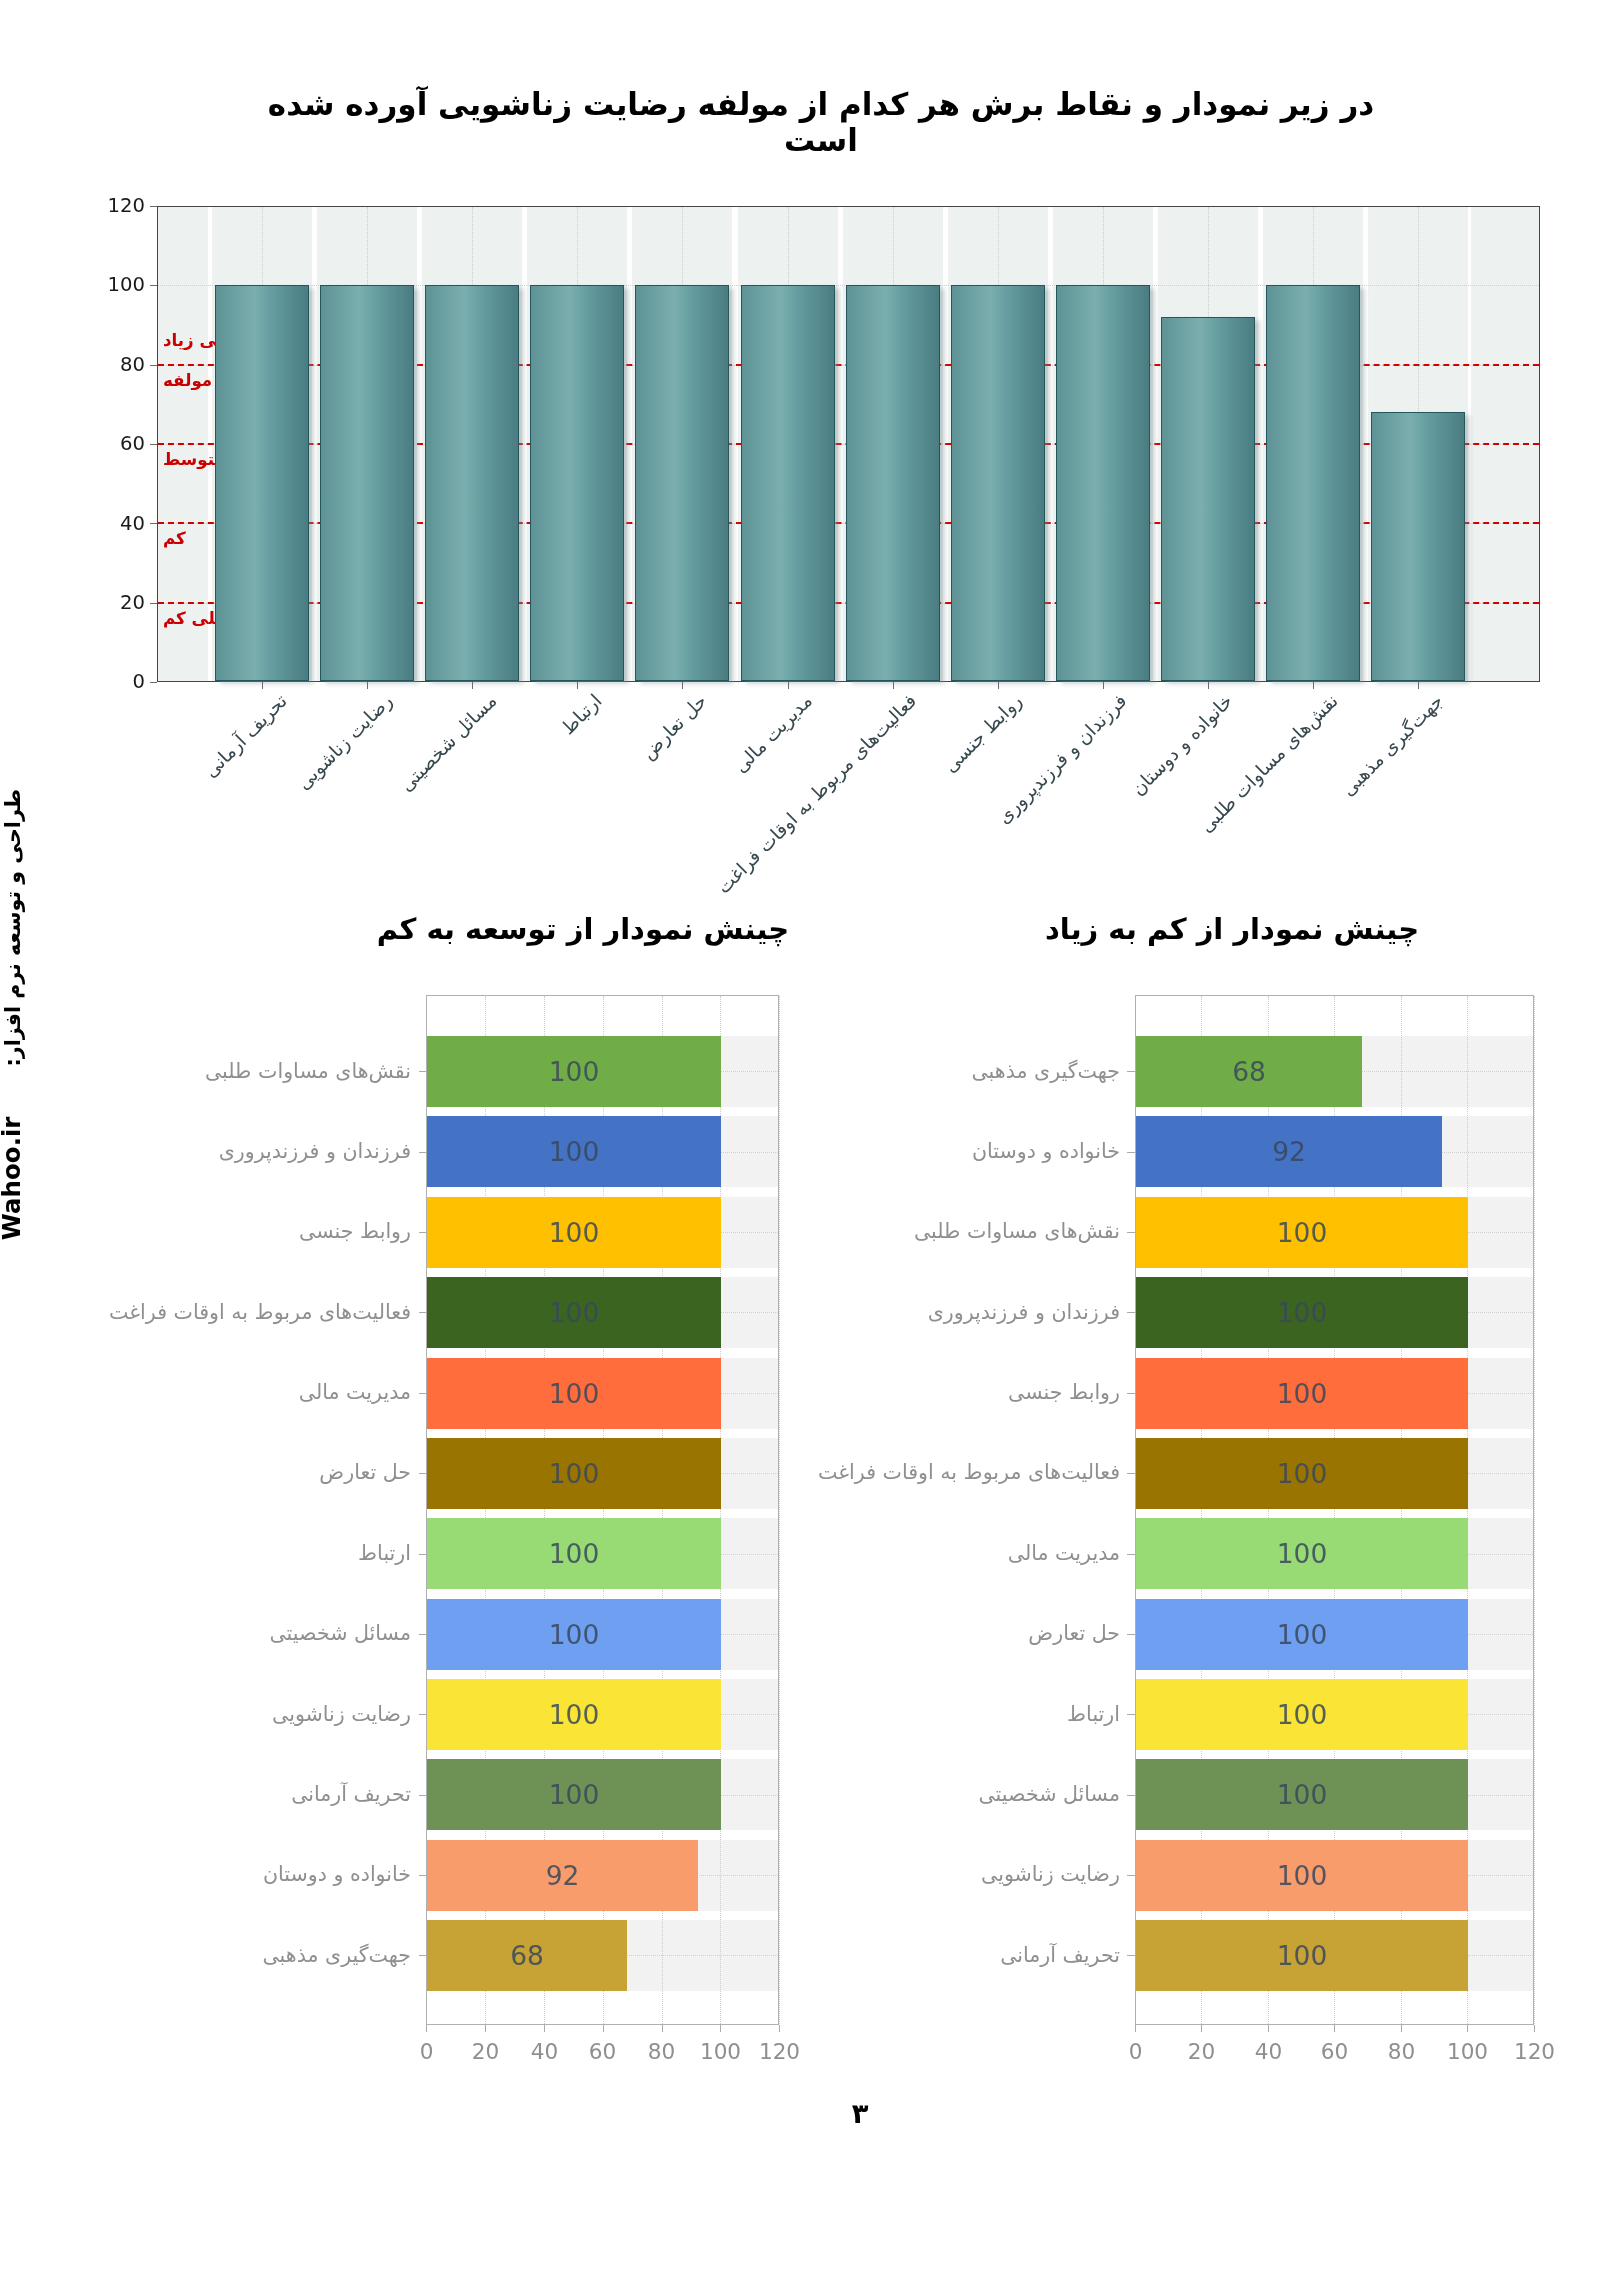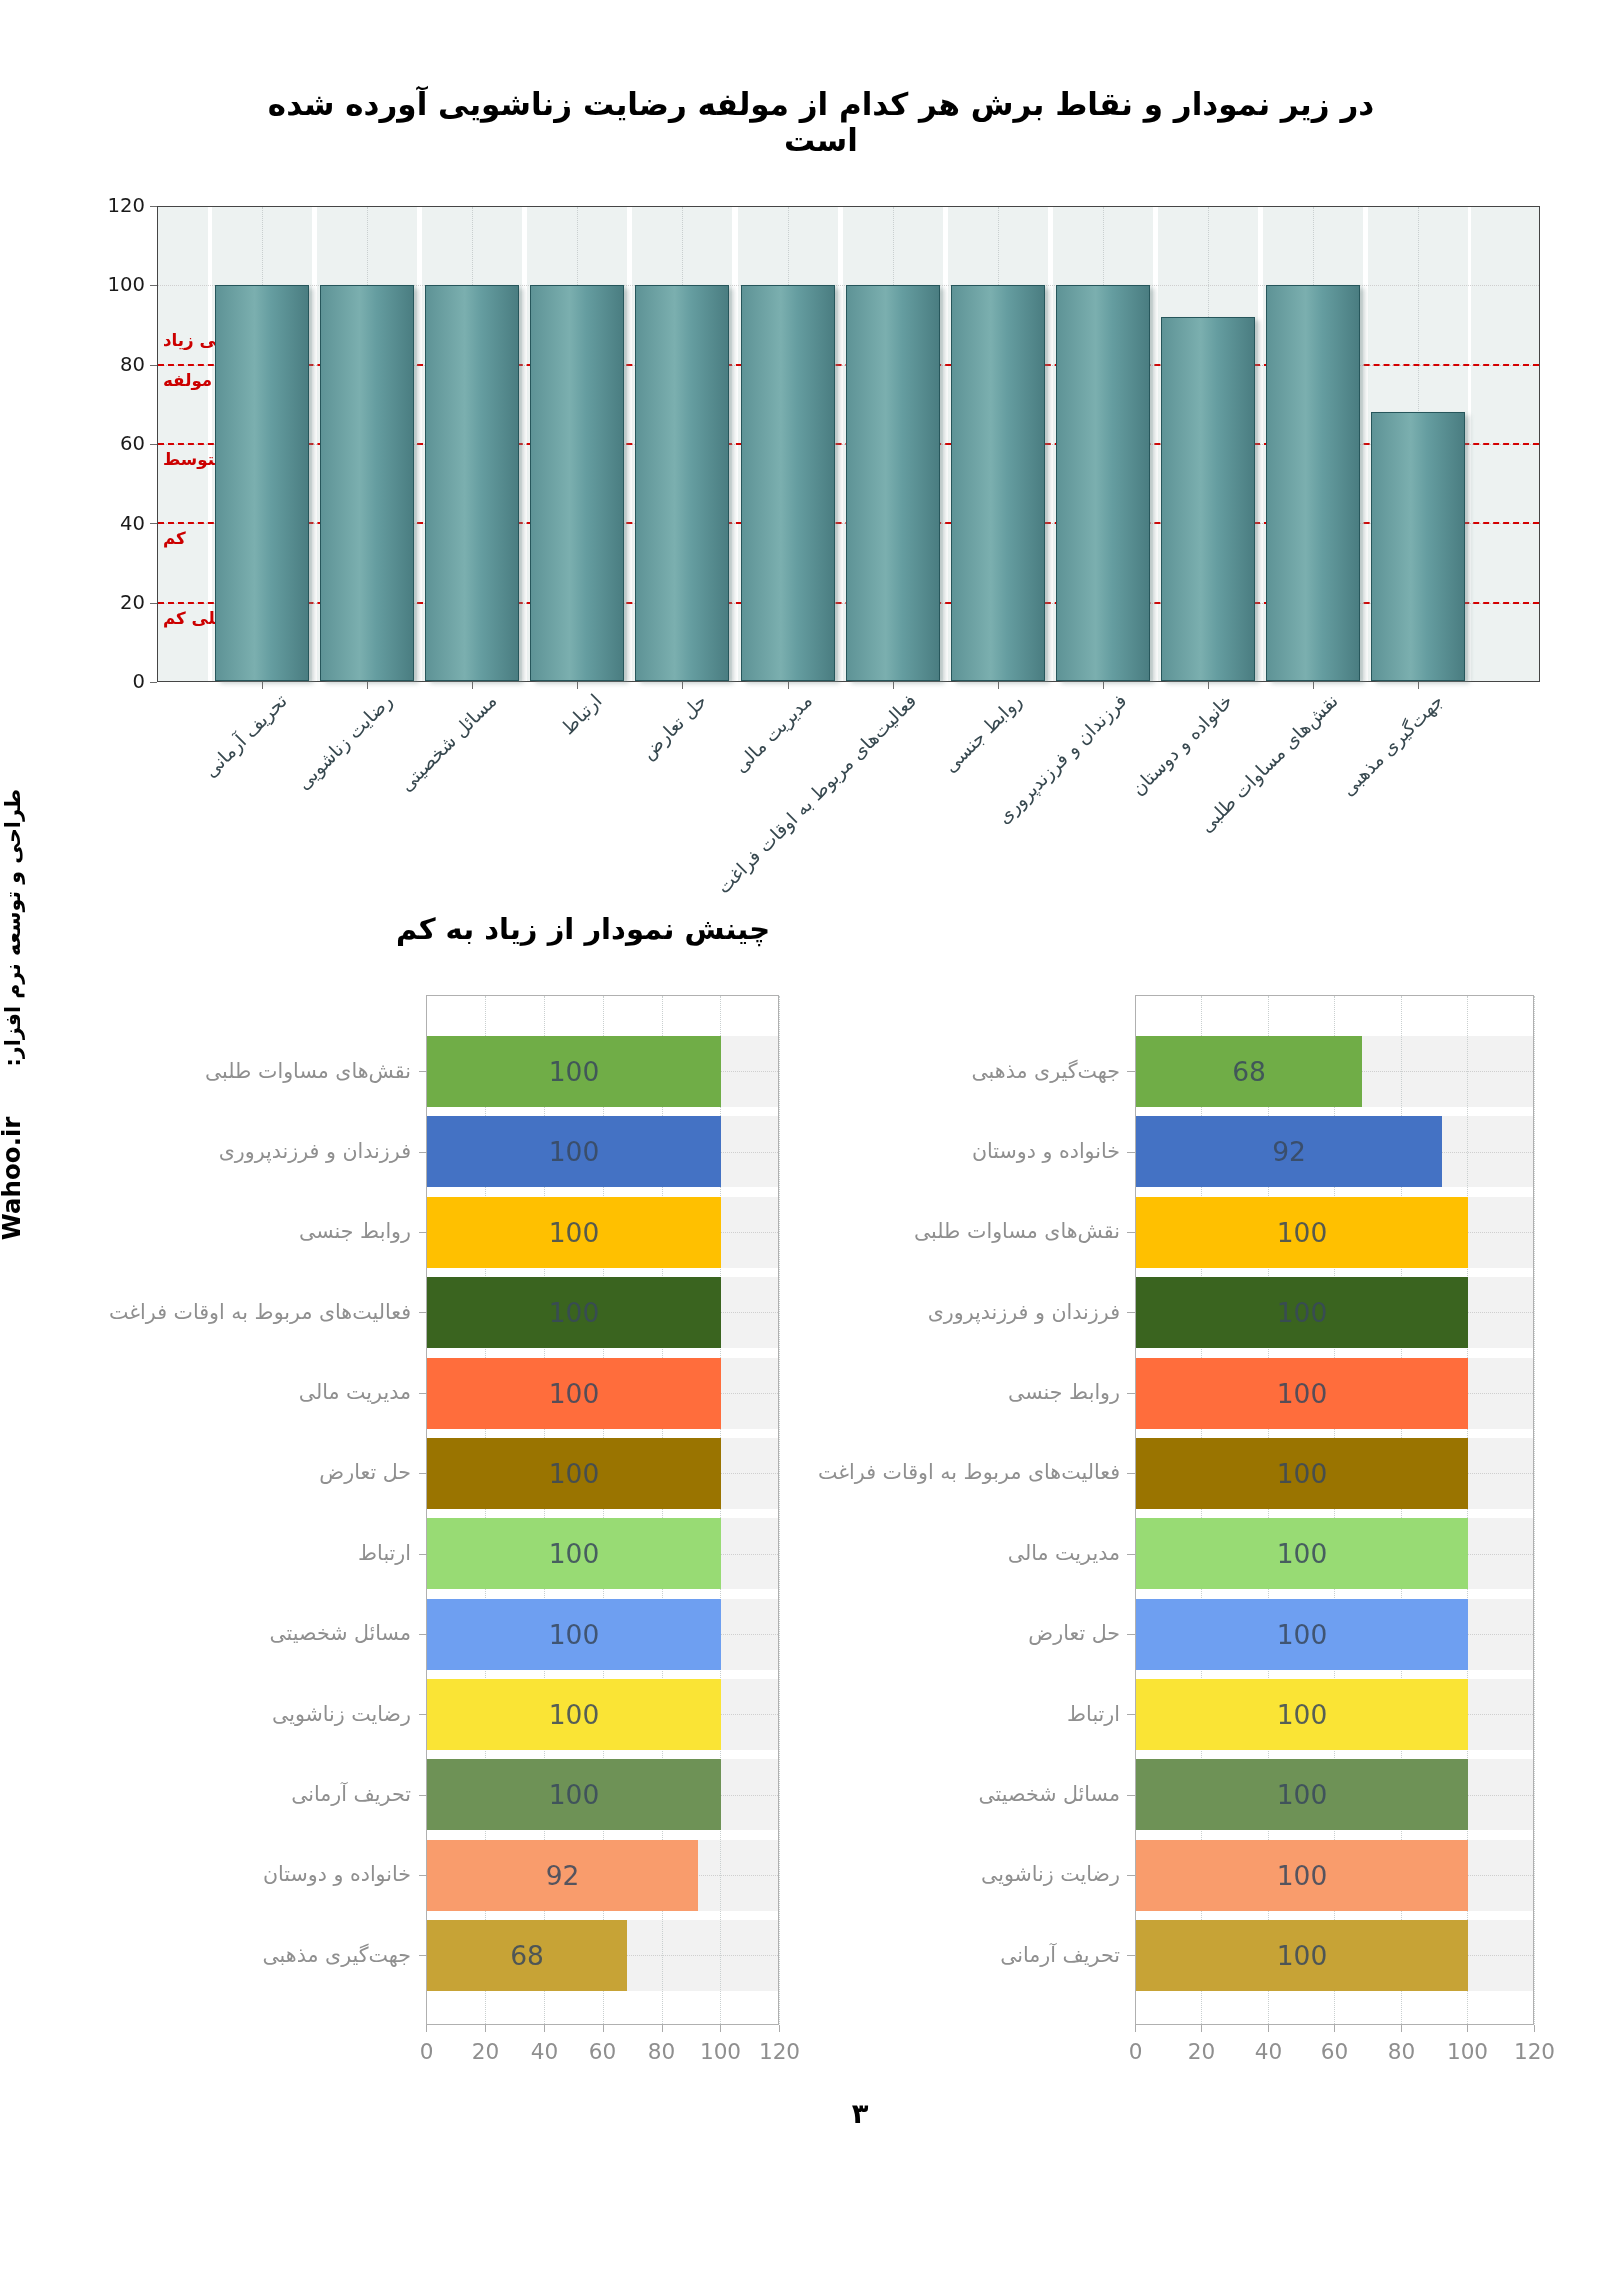--- a/index.html
+++ b/index.html
@@ -191,21 +191,21 @@
       <div class="tickmark" style="left: 1313px; top: 682px; width: 1px; height: 6.9px;"></div>
       <div class="cat-label-anchor" style="left: 1327px; top: 690px;">
         <div class="cat-label">نقش‌های مساوات طلبی</div>
       </div>
       <div class="tickmark" style="left: 1418px; top: 682px; width: 1px; height: 6.9px;"></div>
       <div class="cat-label-anchor" style="left: 1432px; top: 690px;">
         <div class="cat-label">جهت‌گیری مذهبی</div>
       </div>
     </div>
   <div class="chart-layer" id="left-chart-layer">
-      <div class="chart-title" style="left: 289px; top: 912px;">چینش نمودار از زیاد به کم</div>
+      <div class="chart-title" style="left: 289px; top: 912px;">چینش نمودار از توسعه به کم</div>
       <div class="plot" style="left: 426px; top: 995px; width: 353px; height: 1030px; border: 1px solid rgb(176, 176, 176);"></div>
       <div class="rowband" style="left: 427px; top: 1036px; width: 351px; height: 71px;"></div>
       <div class="rowband" style="left: 427px; top: 1116px; width: 351px; height: 71px;"></div>
       <div class="rowband" style="left: 427px; top: 1197px; width: 351px; height: 71px;"></div>
       <div class="rowband" style="left: 427px; top: 1277px; width: 351px; height: 71px;"></div>
       <div class="rowband" style="left: 427px; top: 1358px; width: 351px; height: 71px;"></div>
       <div class="rowband" style="left: 427px; top: 1438px; width: 351px; height: 71px;"></div>
       <div class="rowband" style="left: 427px; top: 1518px; width: 351px; height: 71px;"></div>
       <div class="rowband" style="left: 427px; top: 1599px; width: 351px; height: 71px;"></div>
       <div class="rowband" style="left: 427px; top: 1679px; width: 351px; height: 71px;"></div>
@@ -287,20 +287,21 @@
       <div class="tickmark-light" style="left: 603px; top: 2025px; width: 1px; height: 6.9px;"></div>
       <div class="hx-label" style="left: 573px; top: 2039px;">60</div>
       <div class="tickmark-light" style="left: 662px; top: 2025px; width: 1px; height: 6.9px;"></div>
       <div class="hx-label" style="left: 632px; top: 2039px;">80</div>
       <div class="tickmark-light" style="left: 720px; top: 2025px; width: 1px; height: 6.9px;"></div>
       <div class="hx-label" style="left: 691px; top: 2039px;">100</div>
       <div class="tickmark-light" style="left: 779px; top: 2025px; width: 1px; height: 6.9px;"></div>
       <div class="hx-label" style="left: 750px; top: 2039px;">120</div>
     </div>
   <div class="chart-layer" id="right-chart-layer">
+      <div class="chart-title" style="left: 938px; top: 912px;">چینش نمودار از کم به زیاد</div>
       <div class="plot" style="left: 1135px; top: 995px; width: 399px; height: 1030px; border: 1px solid rgb(176, 176, 176);"></div>
       <div class="rowband" style="left: 1136px; top: 1036px; width: 397px; height: 71px;"></div>
       <div class="rowband" style="left: 1136px; top: 1116px; width: 397px; height: 71px;"></div>
       <div class="rowband" style="left: 1136px; top: 1197px; width: 397px; height: 71px;"></div>
       <div class="rowband" style="left: 1136px; top: 1277px; width: 397px; height: 71px;"></div>
       <div class="rowband" style="left: 1136px; top: 1358px; width: 397px; height: 71px;"></div>
       <div class="rowband" style="left: 1136px; top: 1438px; width: 397px; height: 71px;"></div>
       <div class="rowband" style="left: 1136px; top: 1518px; width: 397px; height: 71px;"></div>
       <div class="rowband" style="left: 1136px; top: 1599px; width: 397px; height: 71px;"></div>
       <div class="rowband" style="left: 1136px; top: 1679px; width: 397px; height: 71px;"></div>

